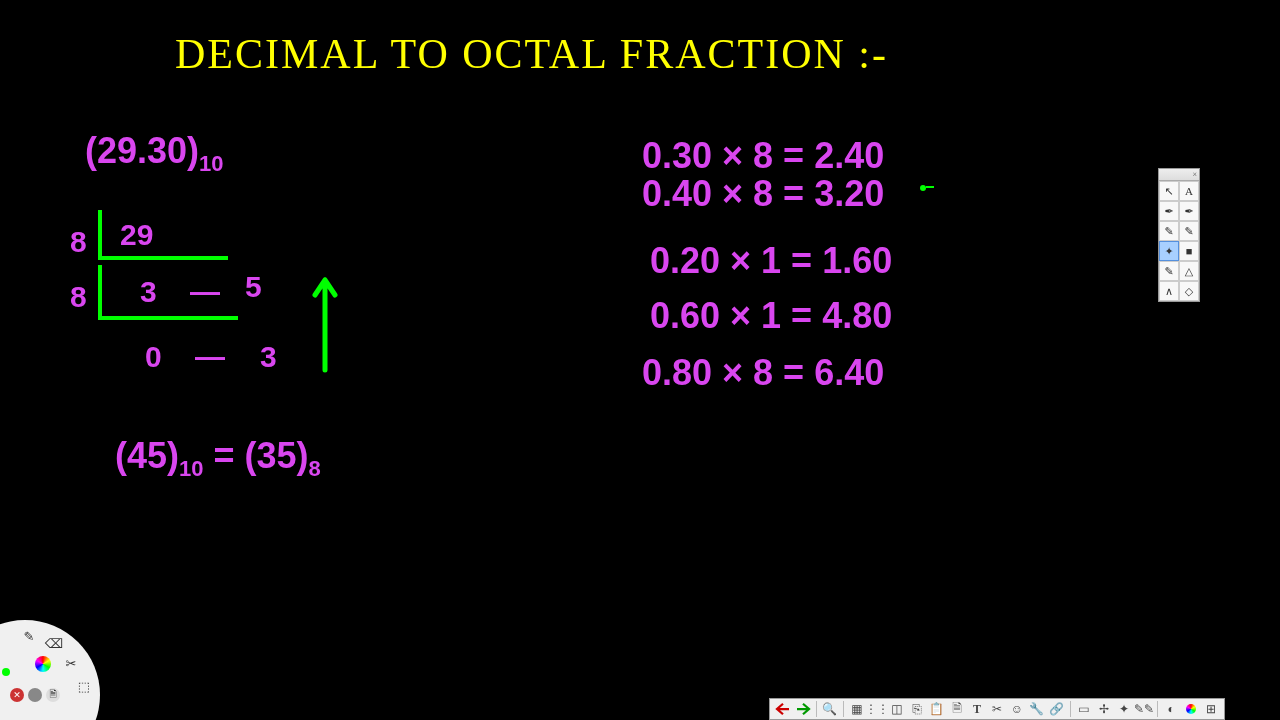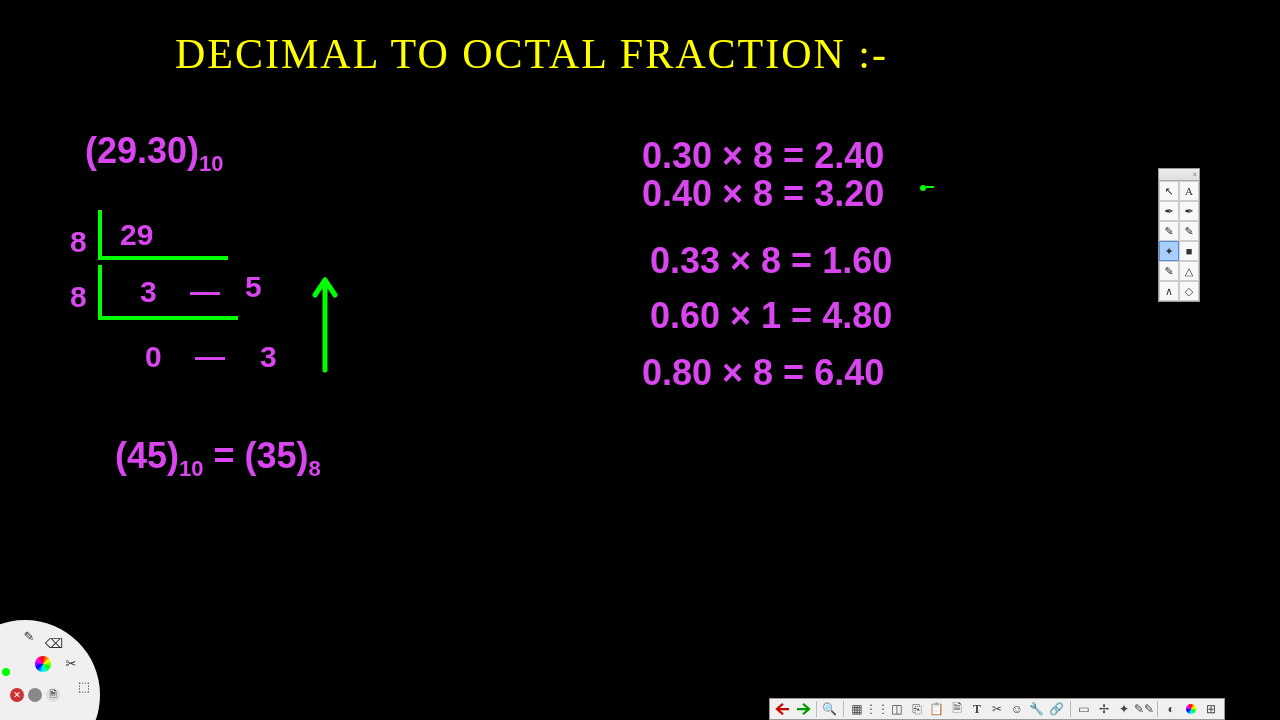--- a/index.html
+++ b/index.html
@@ -211,21 +211,21 @@
 <svg class="arrow-svg" width="40" height="120">
   <path d="M20 110 L20 20 M20 20 L10 35 M20 20 L30 35" stroke="#00ff00" stroke-width="5" fill="none" stroke-linecap="round"></path>
 </svg>
 
 <div class="hand result">
   <span>(45)</span><sub>10</sub><span> = </span><span>(35)</span><sub>8</sub>
 </div>
 
 <div class="hand frac f1">0.30 × 8  =  2.40</div>
 <div class="hand frac f2">0.40 × 8  = 3.20</div>
-<div class="hand frac f3">0.33 × 8  = 1.60</div>
+<div class="hand frac f3">0.20 × 1  = 1.60</div>
 <div class="hand frac f4">0.60 × 1  =  4.80</div>
 <div class="hand frac f5">0.80 × 8  = 6.40</div>
 
 <div class="cursor-dot"></div>
 
 <div class="right-toolbar">
   <div class="rt-head">
       <span>×</span>
     </div>
   <div class="rt-row">

